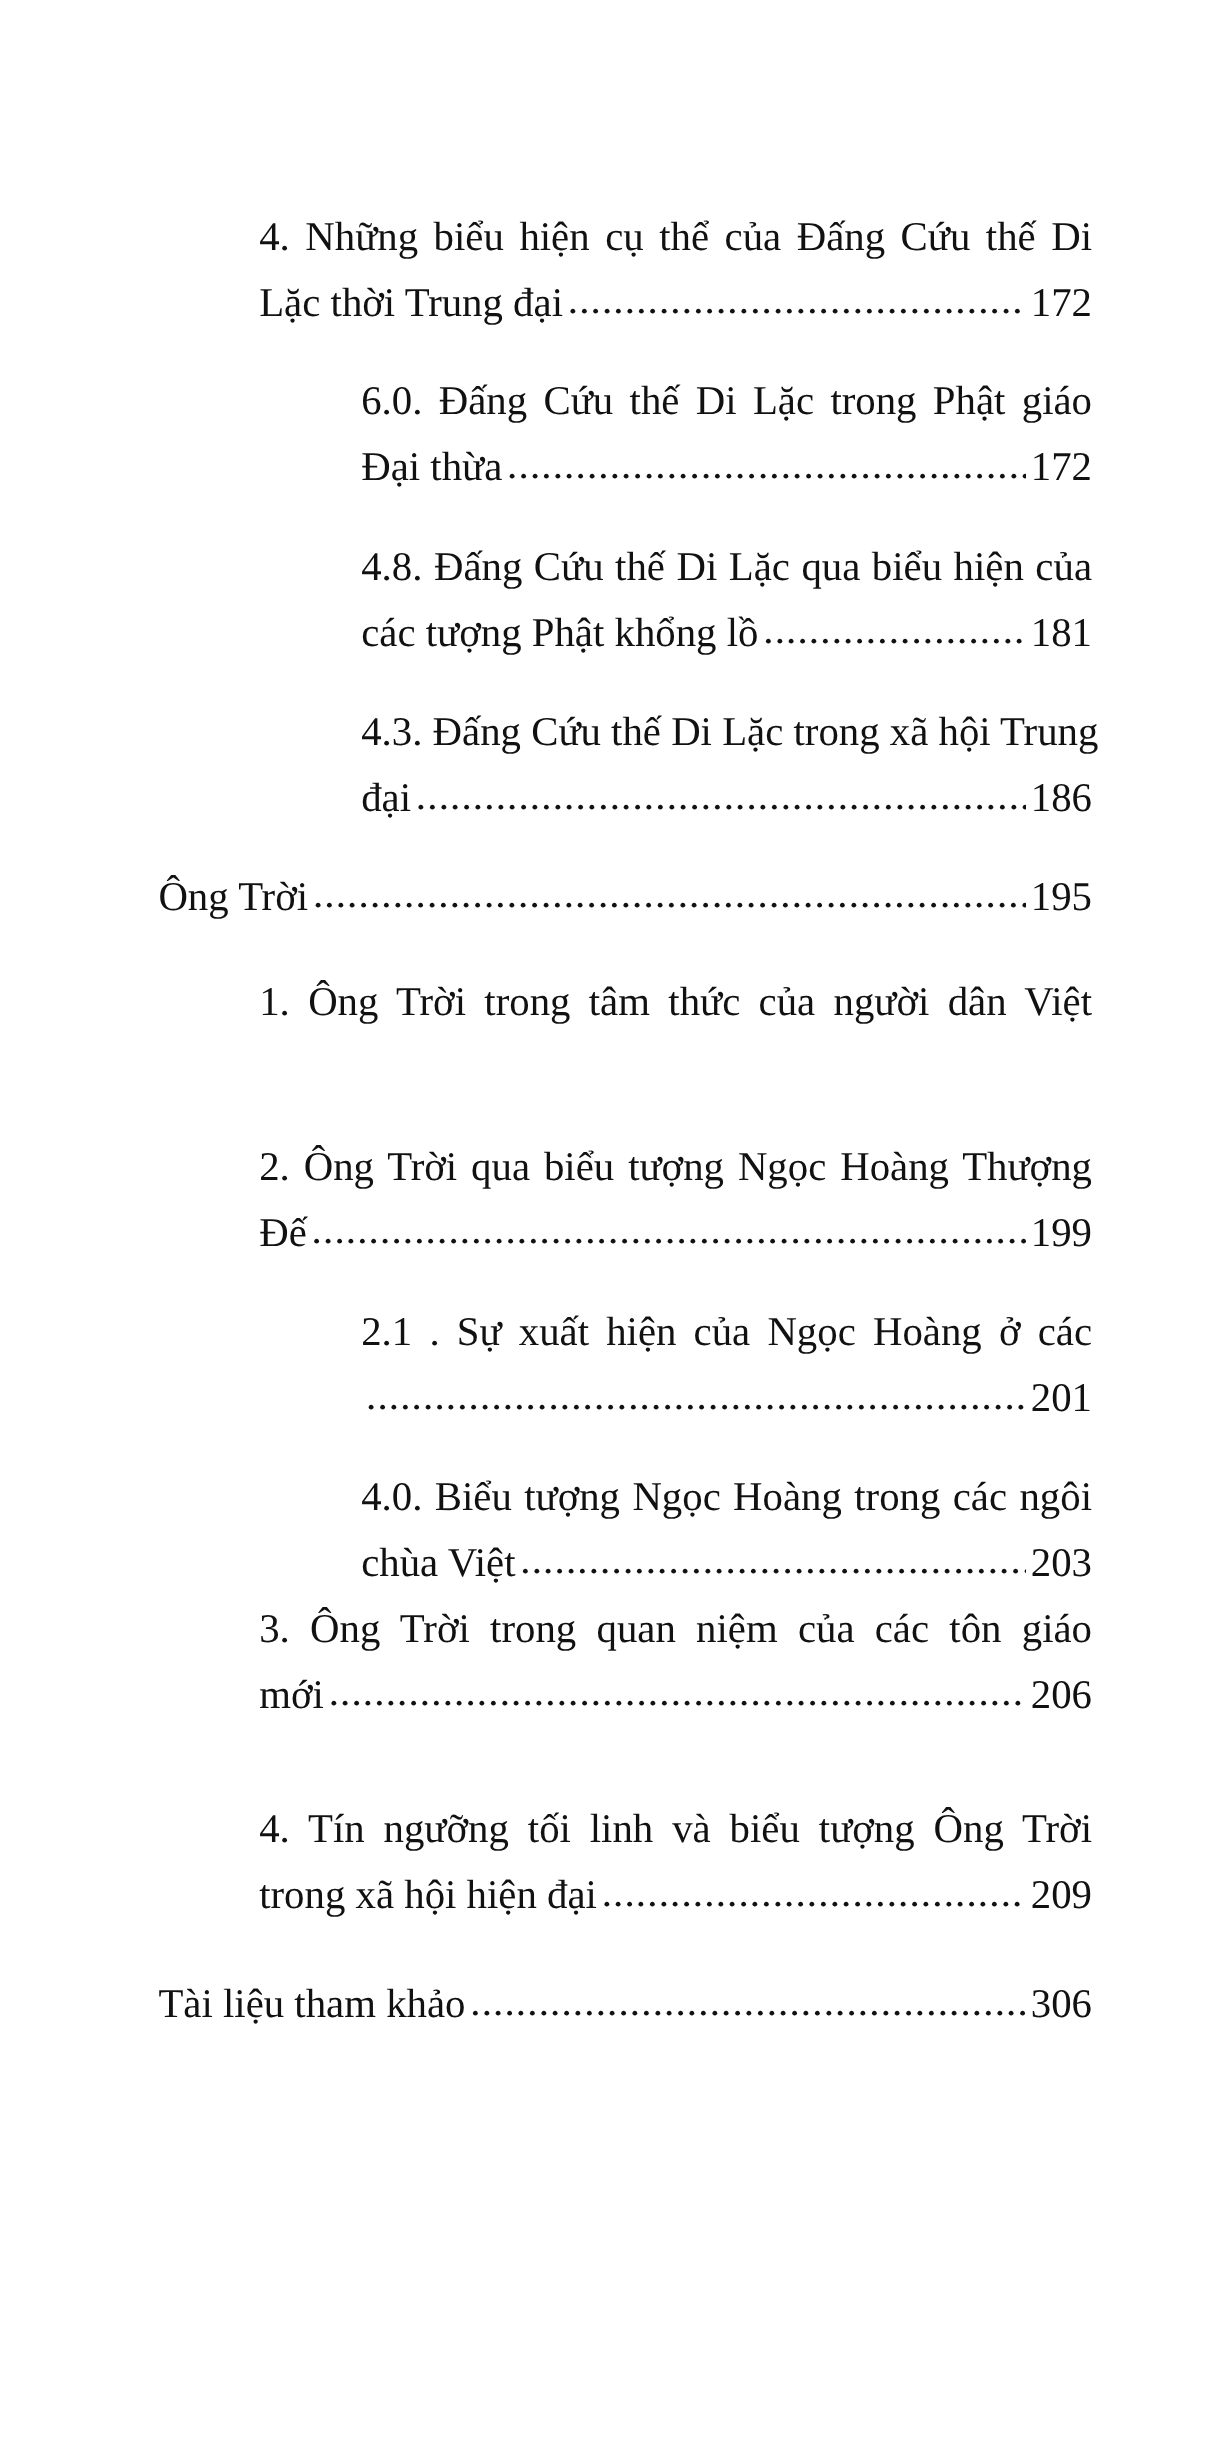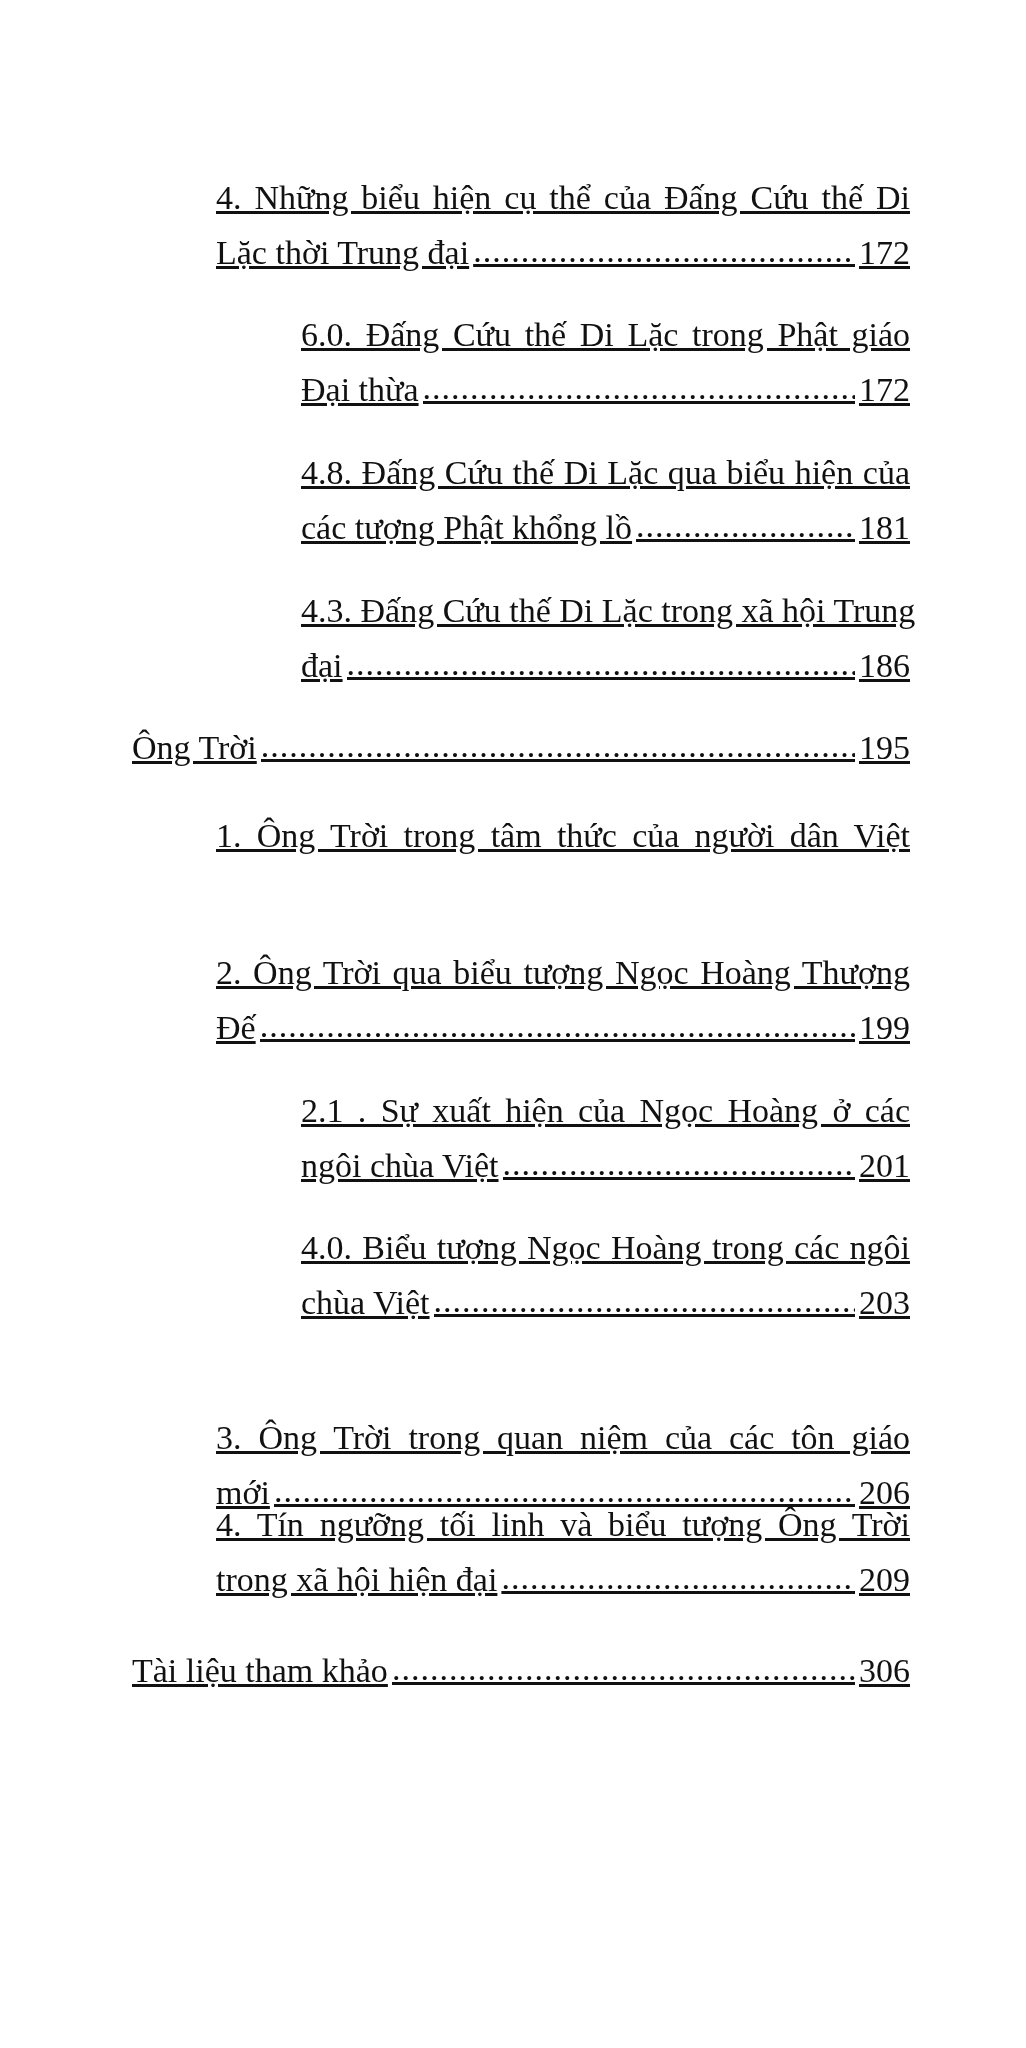--- a/index.html
+++ b/index.html
@@ -18,21 +18,20 @@
     .toc {
       position: absolute;
       left: 0;
       top: 0;
       width: 1026px;
     }
     .entry {
       position: absolute;
       font-size: 34px;
       line-height: 55px;
-      text-decoration: underline;
     }
     .entry.level-0 { left: 132px; width: 778px; }
     .entry.level-1 { left: 216px; width: 694px; }
     .entry.level-2 { left: 301px; width: 609px; }
 
     .line1 {
       display: block;
       text-align: justify;
       text-align-last: justify;
       white-space: nowrap;
@@ -115,36 +114,35 @@
     <div class="line2">
       <span class="text">Đế</span>
       <span class="leader"></span>
       <span class="page">199</span>
     </div>
   </div>
 
   <div class="entry level-2" style="top:1083px;">
     <span class="line1">2.1 . Sự xuất hiện của Ngọc Hoàng ở các</span>
     <div class="line2">
-      <span class="text">ngôi chùa Việt</span>
       <span class="leader"></span>
       <span class="page">201</span>
     </div>
   </div>
 
   <div class="entry level-2" style="top:1220px;">
     <span class="line1">4.0. Biểu tượng Ngọc Hoàng trong các ngôi</span>
     <div class="line2">
       <span class="text">chùa Việt</span>
       <span class="leader"></span>
       <span class="page">203</span>
     </div>
   </div>
 
-  <div class="entry level-1" style="top:1410px;">
+  <div class="entry level-1" style="top:1330px;">
     <span class="line1">3. Ông Trời trong quan niệm của các tôn giáo</span>
     <div class="line2">
       <span class="text">mới</span>
       <span class="leader"></span>
       <span class="page">206</span>
     </div>
   </div>
 
   <div class="entry level-1" style="top:1497px;">
     <span class="line1">4. Tín ngưỡng tối linh và biểu tượng Ông Trời</span>

